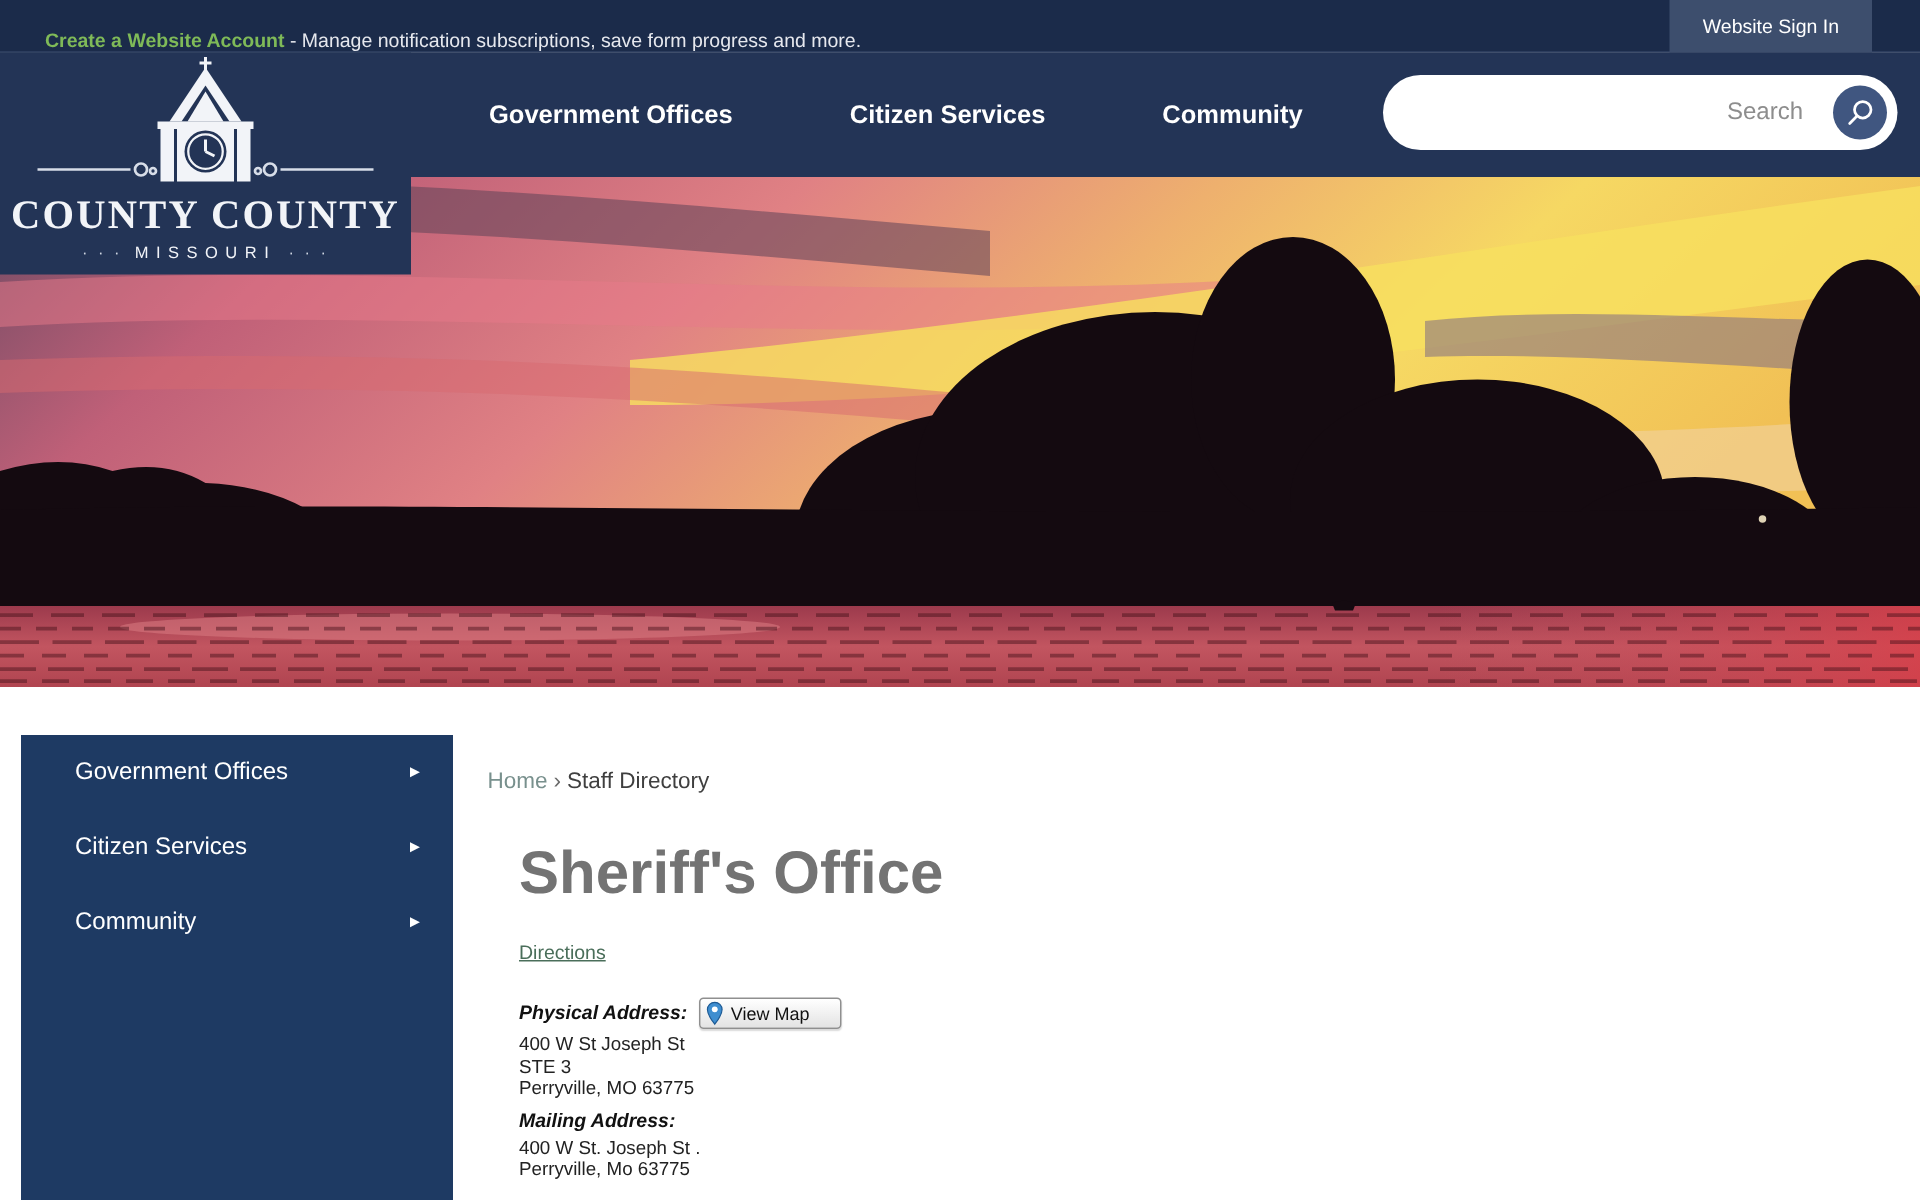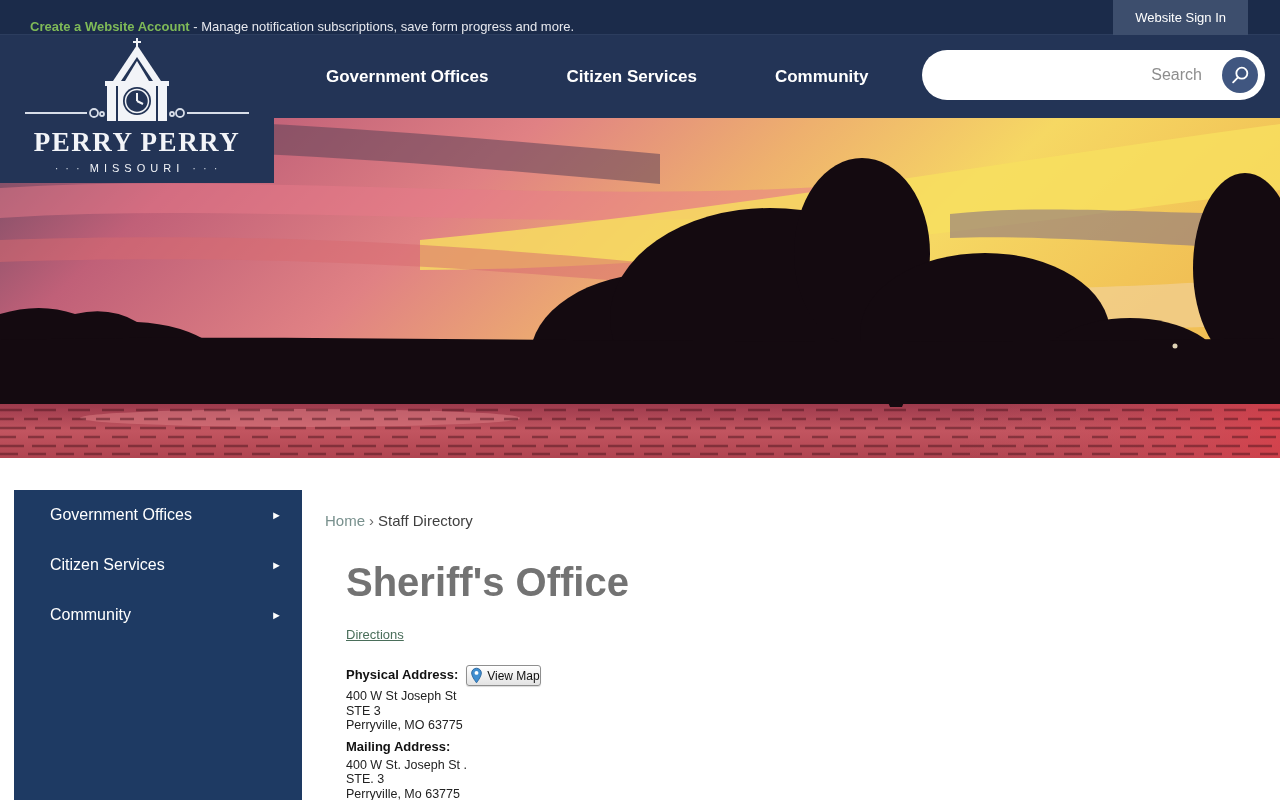--- a/index.html
+++ b/index.html
@@ -55,25 +55,25 @@
   .page-title { position:absolute; left:346px; top:560px; font-size:40px; font-weight:bold;
                 color:#737373; letter-spacing:0; }
 
   .directions { position:absolute; left:346px; top:627px; font-size:13px; color:#4a6e5a;
                 text-decoration:underline; cursor:pointer; }
 
   .addr-block { position:absolute; left:346px; width:330px; font-size:12.5px; color:#222;
                 line-height:14.5px; }
   .addr-physical { top:665px; }
   .addr-mailing  { top:740px; }
-  .addr-label { font-weight:bold; color:#111; font-size:13px; }
+  .addr-label { font-weight:bold; color:#111; font-size:13px;font-style:italic; }
   .addr-head { display:flex; align-items:center; gap:8px; margin-bottom:3px; }
 
   .viewmap-btn { display:inline-flex; align-items:center; gap:4px; height:21px;
-                 border:1px solid #8f8f8f; border-radius:3px; padding:0 0 0 3px;
+                 border:1px solid #8f8f8f; border-radius:3px; padding:0 20px 0 3px;
                  background:linear-gradient(#ffffff,#e3e3e3); font-size:12px; color:#111;
                  cursor:pointer; font-family:inherit; box-shadow:0 1px 1px rgba(0,0,0,.15); }
 </style>
 </head>
 <body>
 
 <div class="topbar">
   <div class="topbar-text">
     <a class="account-link">Create a Website Account</a><span> - Manage notification subscriptions, save form progress and more.</span>
   </div>
@@ -127,21 +127,21 @@
       <g stroke="#d7dde8" stroke-width="1.8" fill="none">
         <line x1="8" y1="78" x2="70" y2="78"></line>
         <circle cx="77" cy="78" r="4"></circle>
         <circle cx="85" cy="79" r="2"></circle>
         <line x1="232" y1="78" x2="170" y2="78"></line>
         <circle cx="163" cy="78" r="4"></circle>
         <circle cx="155" cy="79" r="2"></circle>
       </g>
     </svg>
   </span>
-  <div class="logo-title">PERRY PERRY</div>
+  <div class="logo-title">COUNTY COUNTY</div>
   <div class="logo-sub"><span class="dots">· · ·</span> <span>MISSOURI</span> <span class="dots">· · ·</span></div>
 </div>
 
 <div class="hero">
   <svg width="1280" height="340" viewBox="0 0 1280 340" preserveAspectRatio="none">
     <defs>
       <linearGradient id="sky" x1="0" y1="0" x2="1" y2="0.25">
         <stop offset="0" stop-color="#6e4a63"></stop>
         <stop offset="0.18" stop-color="#c06078"></stop>
         <stop offset="0.40" stop-color="#e08184"></stop>
@@ -239,15 +239,14 @@
   <div>400 W St Joseph St</div>
   <div>STE 3</div>
   <div>Perryville, MO 63775</div>
 </div>
 
 <div class="addr-block addr-mailing">
   <div class="addr-head">
     <span class="addr-label">Mailing Address:</span>
   </div>
   <div>400 W St. Joseph St .</div>
-  <div>STE. 3</div>
   <div>Perryville, Mo 63775</div>
 </div>
 
 </body></html>

